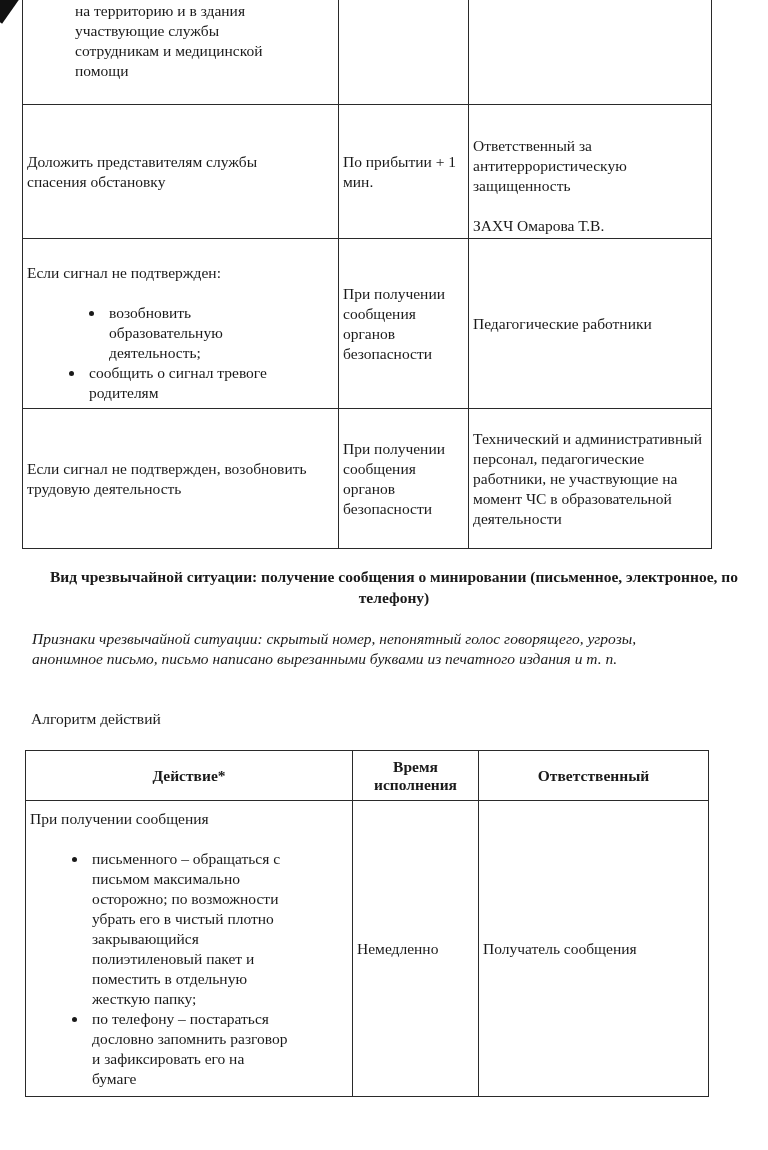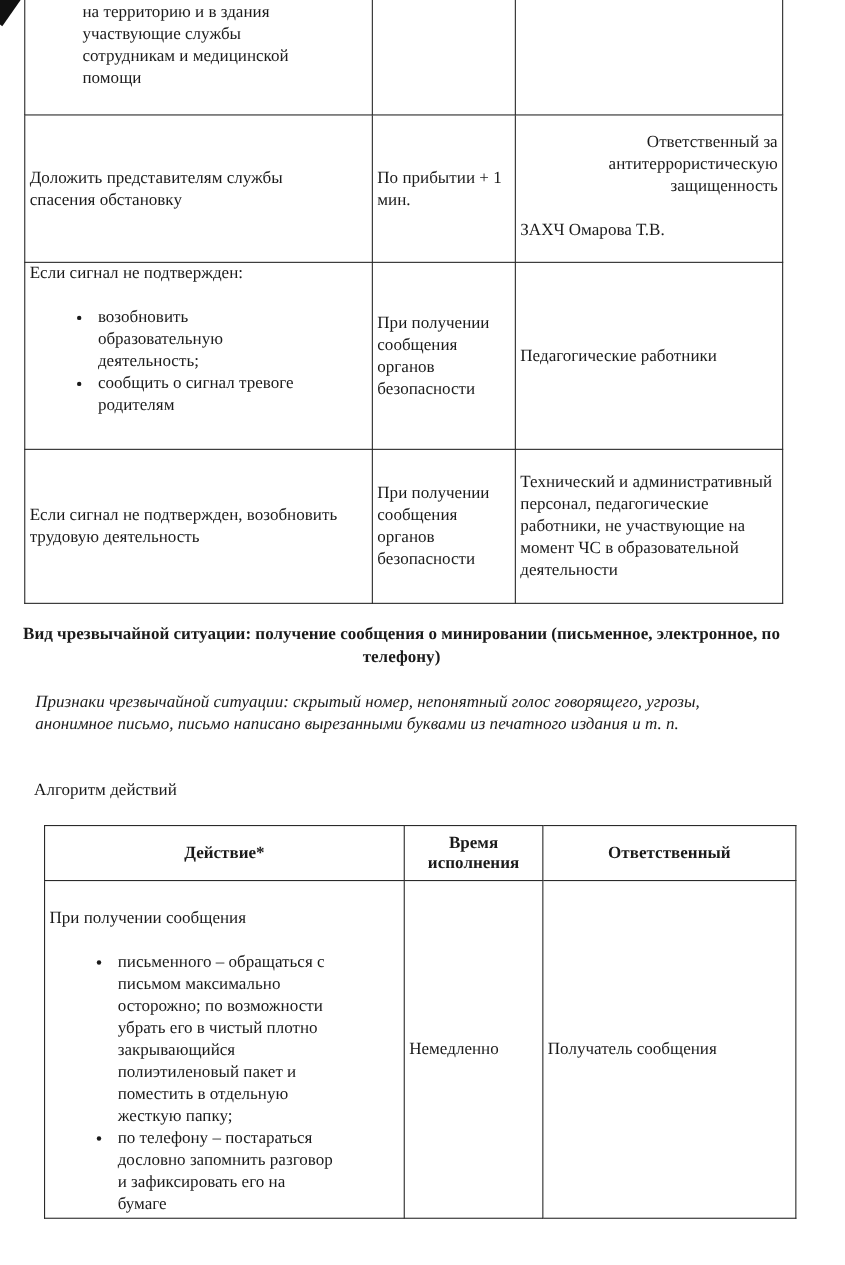--- a/index.html
+++ b/index.html
@@ -17,27 +17,27 @@
   #tbl-top { left: 22px; top: -2px; width: 689px; }
   #tbl-top col.c1 { width: 316px; }
   #tbl-top col.c2 { width: 130px; }
   #tbl-top col.c3 { width: 243px; }
   .cont-cell { padding-left: 52px; vertical-align: top; }
   ul.bul { margin: 0; padding-left: 58px; }
   ul.bul li { list-style: disc; padding-left: 4px; }
   .cell-intro { margin-bottom: 20px; }
   
   .section-title {
-    position: absolute; left: 15px; top: 566px; width: 700px; text-align: center;
+    position: absolute; left: 44px; top: 566px; width: 700px; text-align: center;
     font-weight: bold; font-size: 15.5px; line-height: 21px;
   }
   .signs { position: absolute; left: 32px; top: 629px; width: 670px; line-height: 20px; font-style: italic; }
   .algo { position: absolute; left: 31px; top: 709px; }
   
-  #tbl-bottom { left: 40px; top: 750px; width: 683px; }
+  #tbl-bottom { left: 25px; top: 750px; width: 683px; }
   #tbl-bottom col.c1 { width: 327px; }
   #tbl-bottom col.c2 { width: 126px; }
   #tbl-bottom col.c3 { width: 230px; }
   #tbl-bottom th { font-weight: bold; text-align: center; height: 45px; line-height: 19px; }
   #tbl-bottom th.time { line-height: 18px; }
 </style>
 </head>
 <body>
 
 <div class="corner-mark"></div>
@@ -56,29 +56,29 @@
       <div>сотрудникам и медицинской</div>
       <div>помощи</div>
     </td>
     <td></td>
     <td></td>
   </tr>
   <tr style="height:134px;">
     <td style="padding-right:40px;margin-top:22px;">Доложить представителям службы спасения обстановку</td>
     <td>По прибытии + 1 мин.</td>
     <td style="vertical-align:bottom;">
-      <div style="margin-bottom:20px;text-align:right;">Ответственный за антитеррористическую защищенность</div>
-      <div style="margin-bottom:16px;">ЗАХЧ Омарова Т.В.</div>
+      <div style="margin-bottom:20px;">Ответственный за антитеррористическую защищенность</div>
+      <div style="margin-bottom:0;">ЗАХЧ Омарова Т.В.</div>
     </td>
   </tr>
   <tr style="height:170px;">
-    <td style="vertical-align:top; padding-top:0;">
+    <td style="vertical-align:top; padding-top:24px;">
       <div class="cell-intro">Если сигнал не подтвержден:</div>
       <ul class="bul">
-        <li style="padding-right:90px;">возобновить образовательную деятельность;</li>
+        <li style="padding-right:90px;margin-left:20px;">возобновить образовательную деятельность;</li>
         <li>сообщить о сигнал тревоге родителям</li>
       </ul>
     </td>
     <td style="padding-right:10px;">При получении сообщения органов безопасности</td>
     <td>Педагогические работники</td>
   </tr>
   <tr style="height:140px;">
     <td style="padding-left:4px;">Если сигнал не подтвержден, возобновить трудовую деятельность</td>
     <td style="padding-right:10px;">При получении сообщения органов безопасности</td>
     <td>Технический и административный персонал, педагогические работники, не участвующие на момент ЧС в образовательной деятельности</td>
@@ -96,21 +96,21 @@
       <col class="c2">
       <col class="c3">
     </colgroup>
   <tbody>
       <tr>
     <th>Действие*</th>
     <th class="time">Время исполнения</th>
     <th>Ответственный</th>
   </tr>
   <tr style="height:296px;">
-    <td style="vertical-align:top; padding-top:24px;">
+    <td style="vertical-align:top; padding-top:8px;">
       <div class="cell-intro">При получении сообщения</div>
       <ul class="bul" style="padding-right:60px;">
         <li>письменного – обращаться с письмом максимально осторожно; по возможности убрать его в чистый плотно закрывающийся полиэтиленовый пакет и поместить в отдельную жесткую папку;</li>
         <li>по телефону – постараться дословно запомнить разговор и зафиксировать его на бумаге</li>
       </ul>
     </td>
     <td>Немедленно</td>
     <td>Получатель сообщения</td>
   </tr>
 </tbody>

